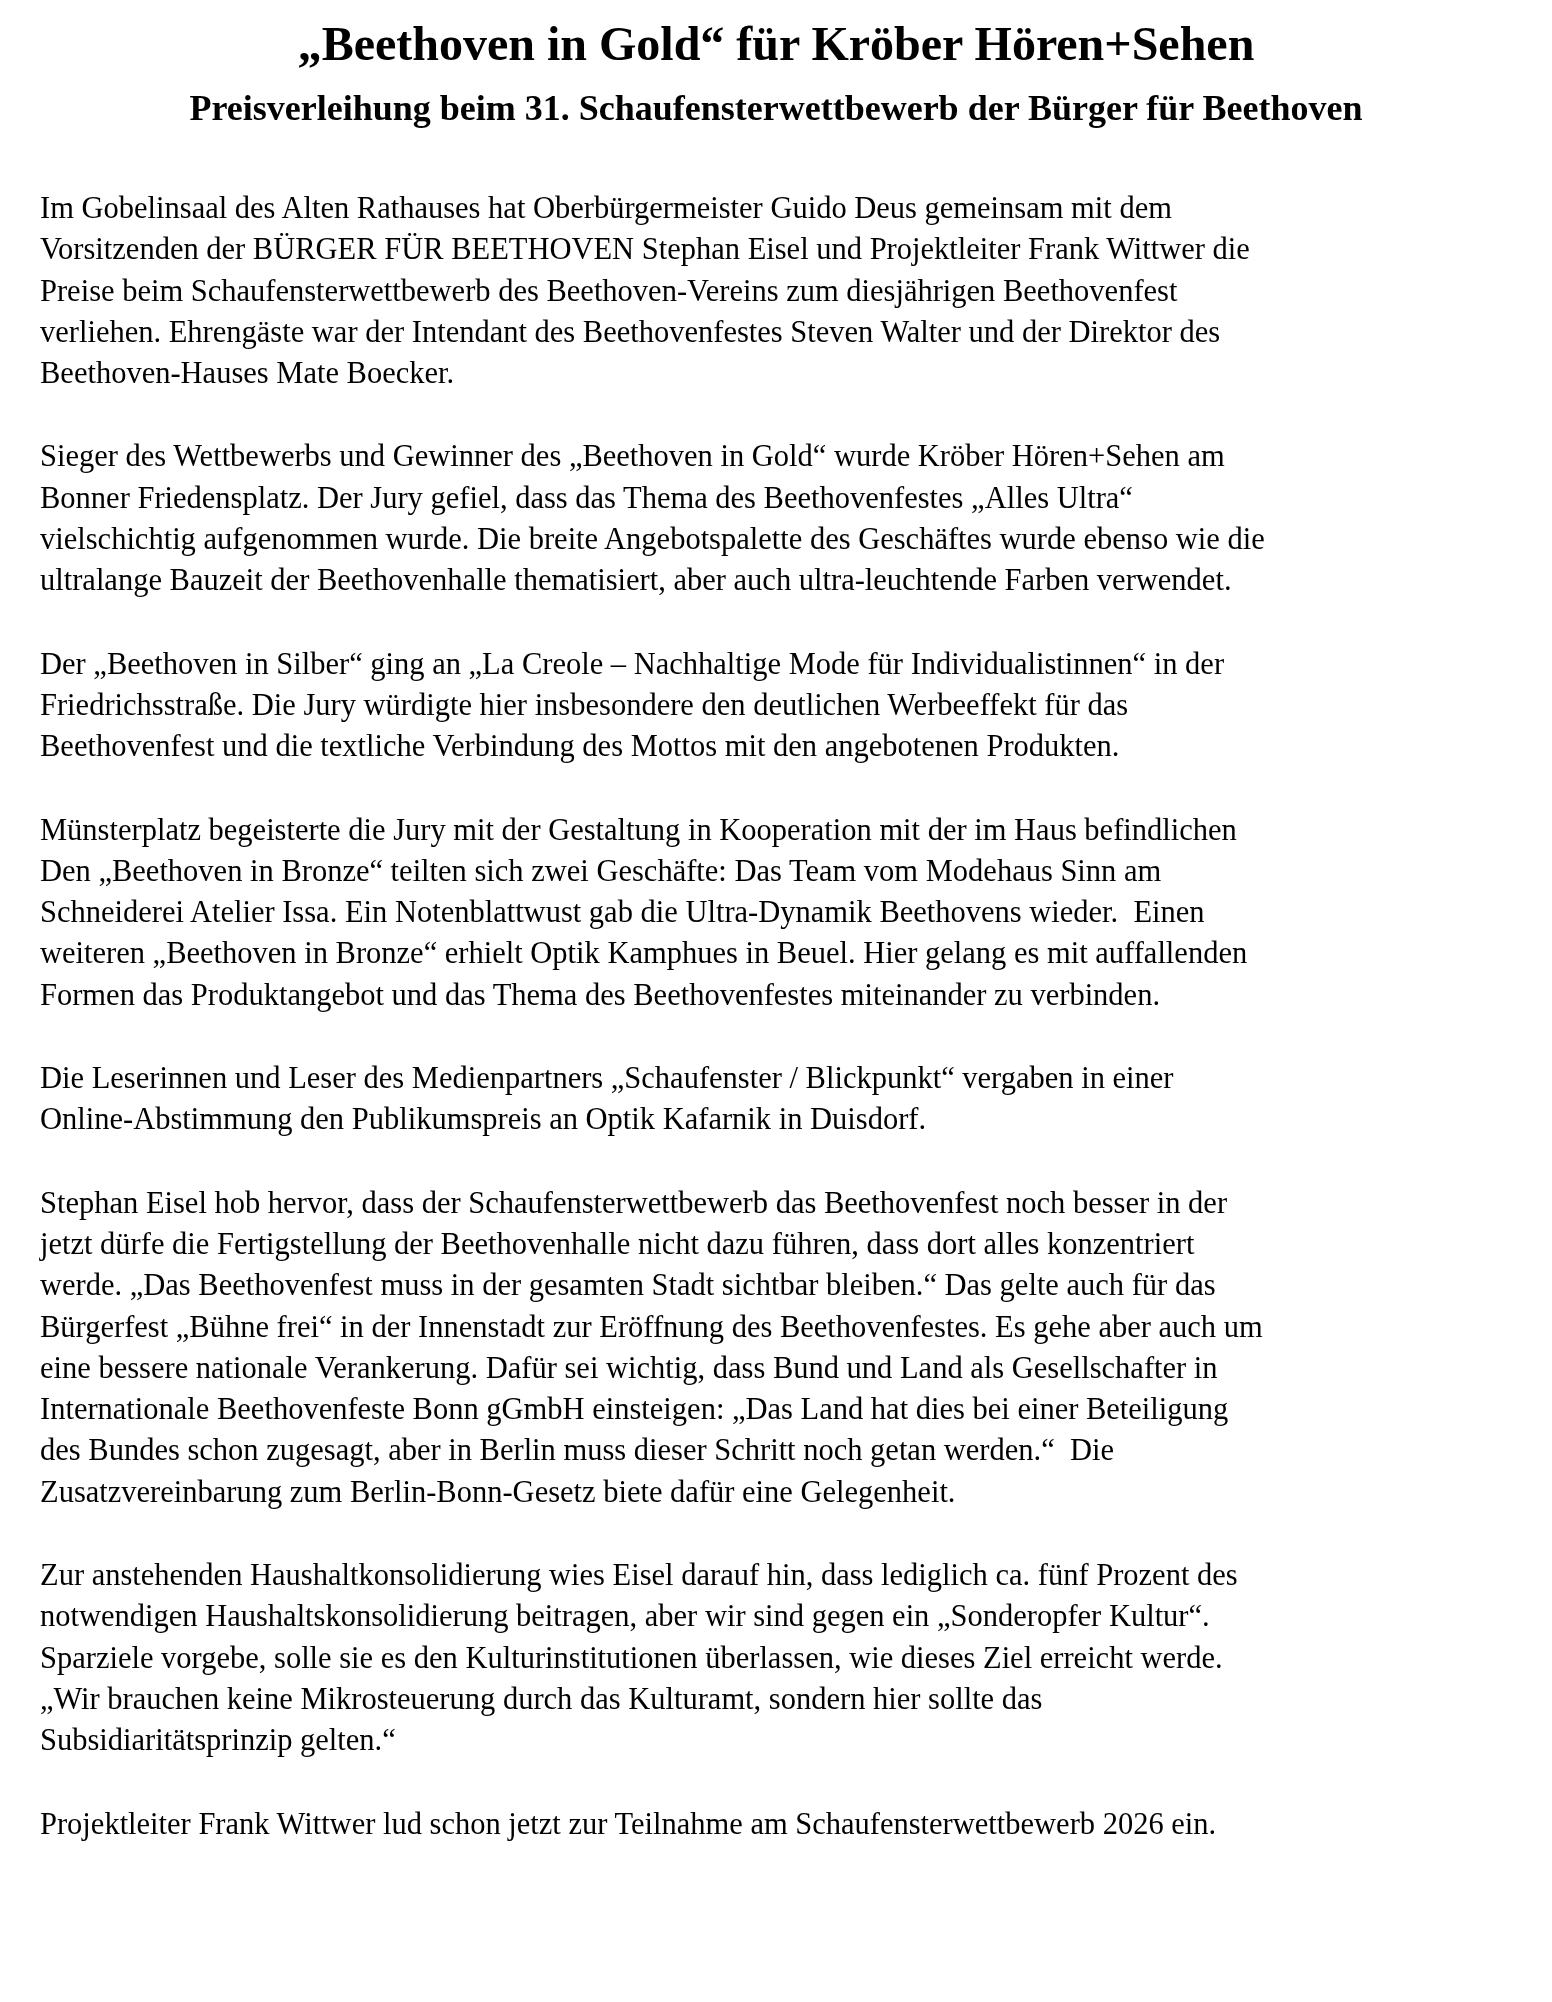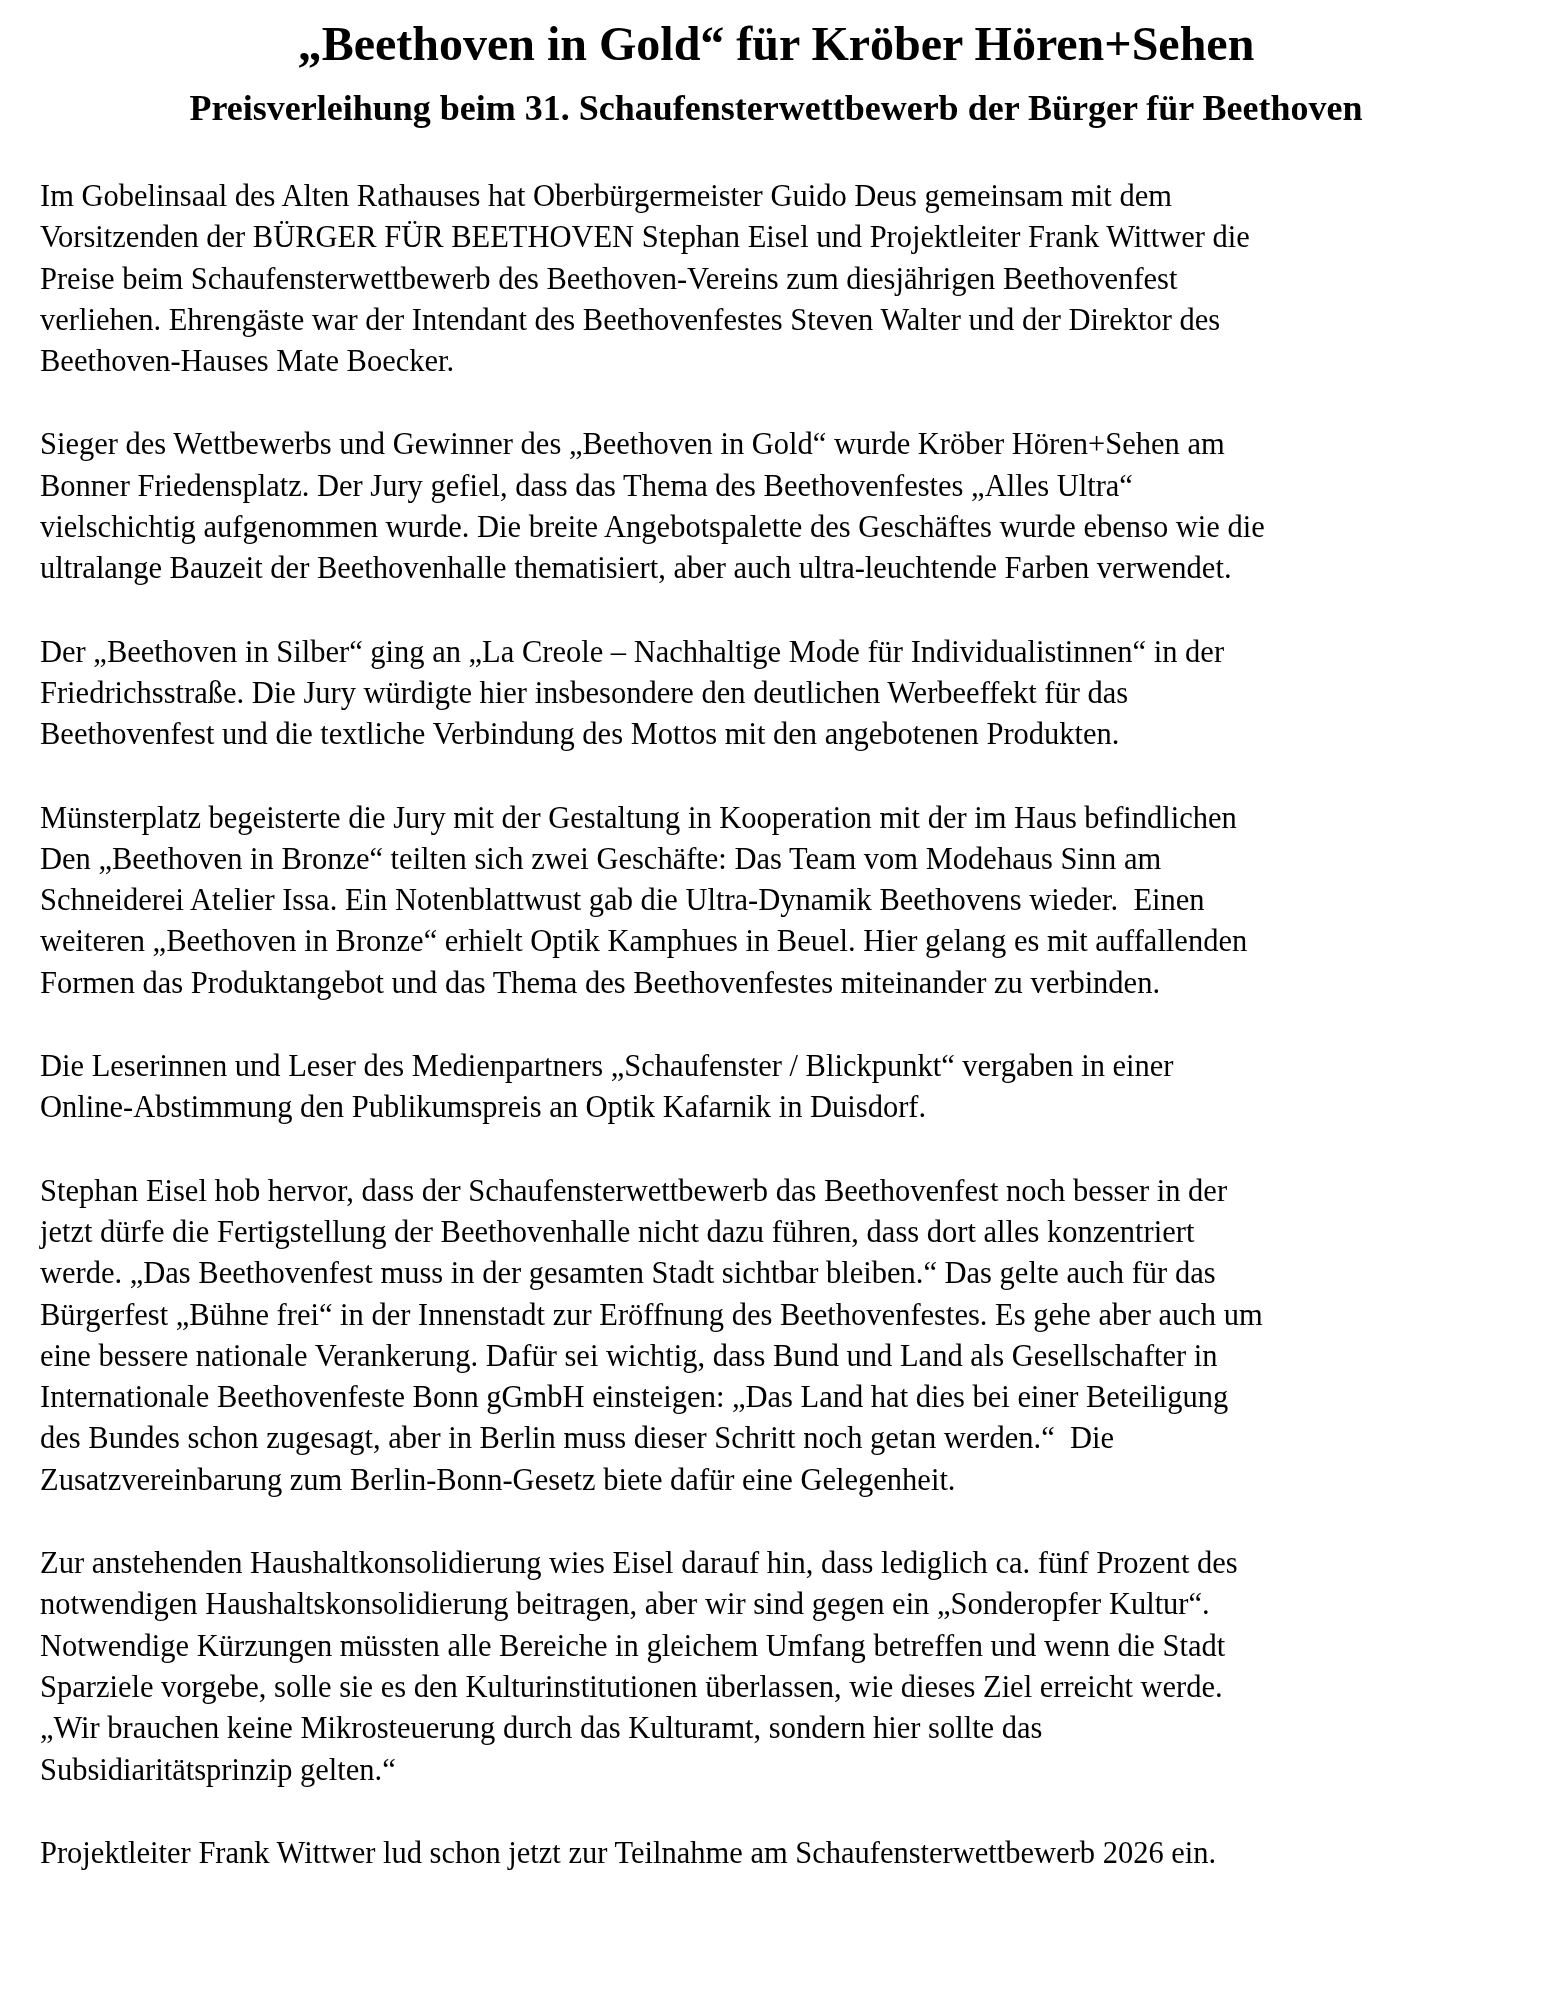--- a/index.html
+++ b/index.html
@@ -42,21 +42,21 @@
       margin: 0;
       white-space: nowrap;
     }
     .body {
       position: absolute;
       left: 40px;
       top: 176px;
       width: 1500px;
     }
     .para {
-      margin: 0 0 42px 0;
+      margin: 12px 0 42px 0;
     }
     .line {
       display: block;
       font-size: 30.5px;
       line-height: 41.3px;
       white-space: pre;
     }
   </style>
 </head>
 <body>
@@ -101,21 +101,20 @@
       <span class="line">werde. „Das Beethovenfest muss in der gesamten Stadt sichtbar bleiben.“ Das gelte auch für das</span>
       <span class="line">Bürgerfest „Bühne frei“ in der Innenstadt zur Eröffnung des Beethovenfestes. Es gehe aber auch um</span>
       <span class="line">eine bessere nationale Verankerung. Dafür sei wichtig, dass Bund und Land als Gesellschafter in</span>
       <span class="line">Internationale Beethovenfeste Bonn gGmbH einsteigen: „Das Land hat dies bei einer Beteiligung</span>
       <span class="line">des Bundes schon zugesagt, aber in Berlin muss dieser Schritt noch getan werden.“  Die</span>
       <span class="line">Zusatzvereinbarung zum Berlin-Bonn-Gesetz biete dafür eine Gelegenheit.</span>
     </p>
     <p class="para">
       <span class="line">Zur anstehenden Haushaltkonsolidierung wies Eisel darauf hin, dass lediglich ca. fünf Prozent des</span>
       <span class="line">notwendigen Haushaltskonsolidierung beitragen, aber wir sind gegen ein „Sonderopfer Kultur“.</span>
-      <span class="line">Notwendige Kürzungen müssten alle Bereiche in gleichem Umfang betreffen und wenn die Stadt</span>
       <span class="line">Sparziele vorgebe, solle sie es den Kulturinstitutionen überlassen, wie dieses Ziel erreicht werde.</span>
       <span class="line">„Wir brauchen keine Mikrosteuerung durch das Kulturamt, sondern hier sollte das</span>
       <span class="line">Subsidiaritätsprinzip gelten.“</span>
     </p>
     <p class="para">
       <span class="line">Projektleiter Frank Wittwer lud schon jetzt zur Teilnahme am Schaufensterwettbewerb 2026 ein.</span>
     </p>
   </div>
 </div>
 

